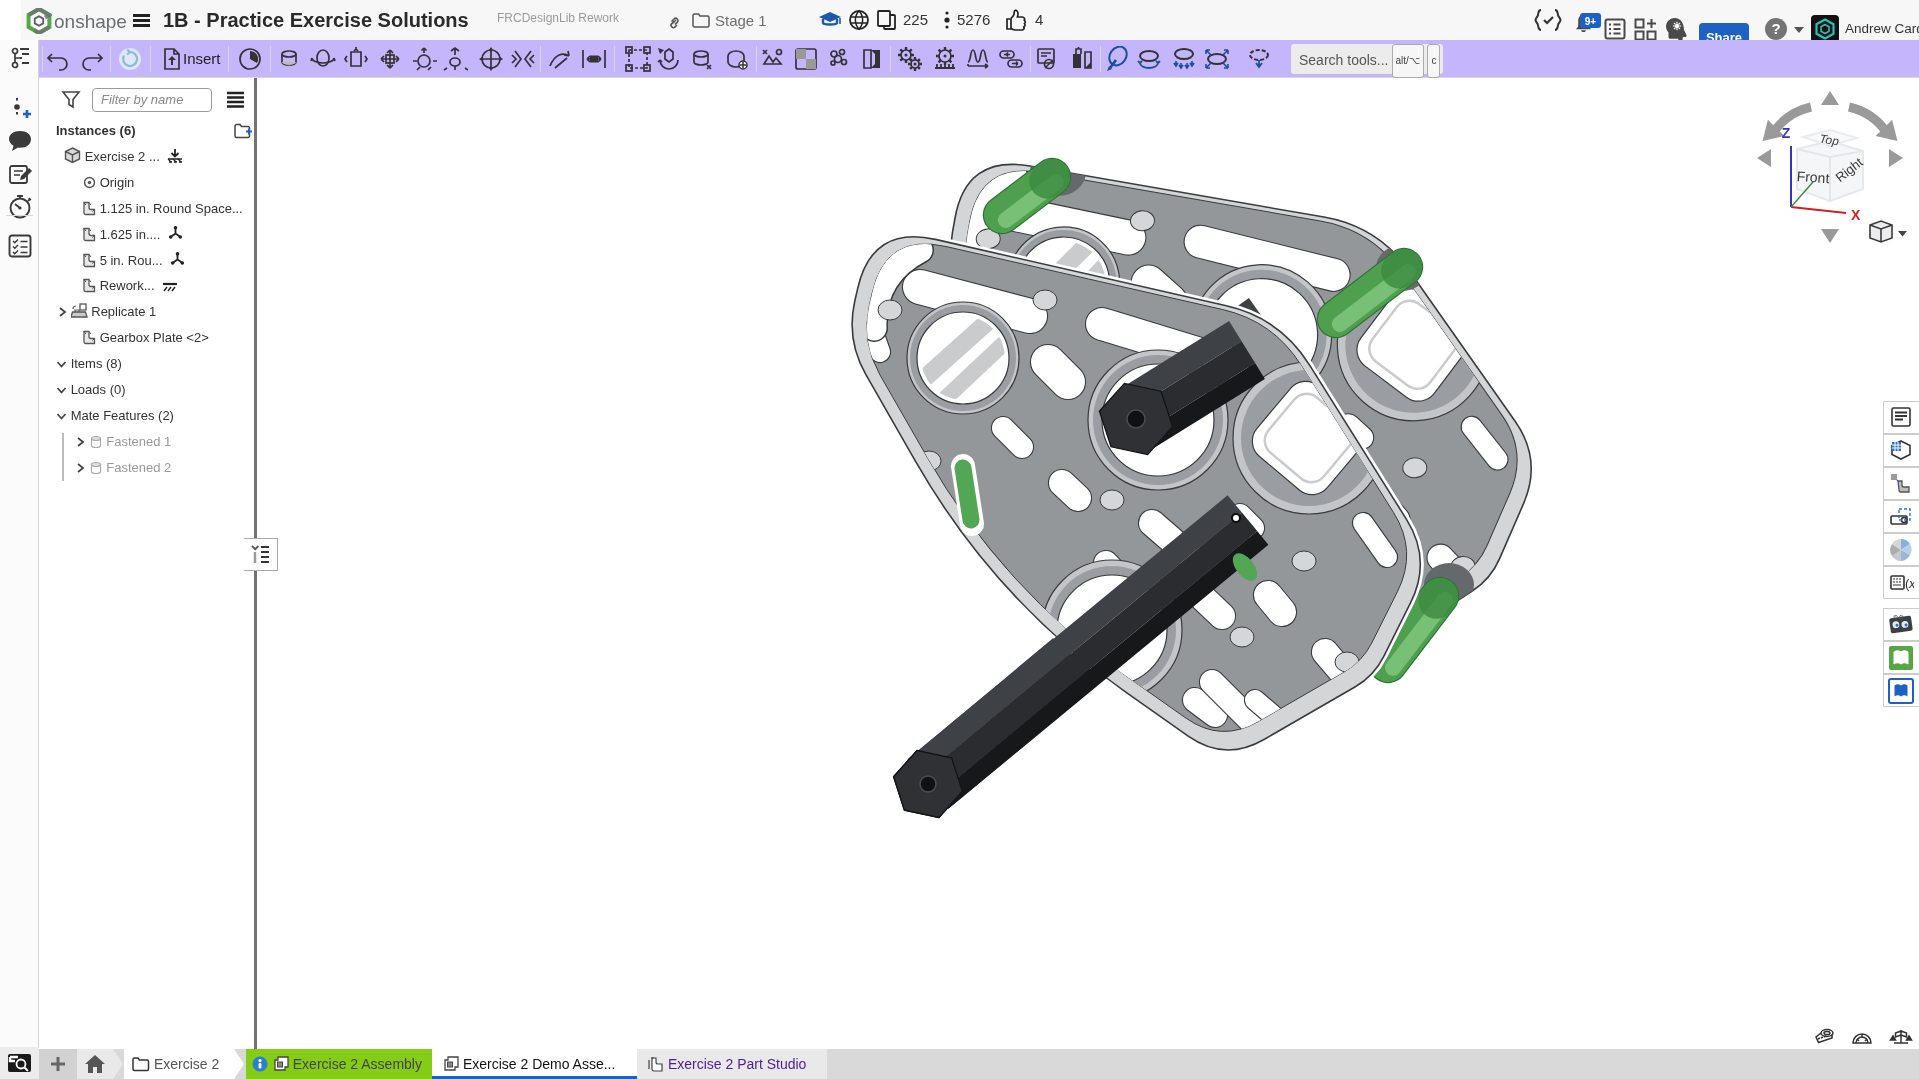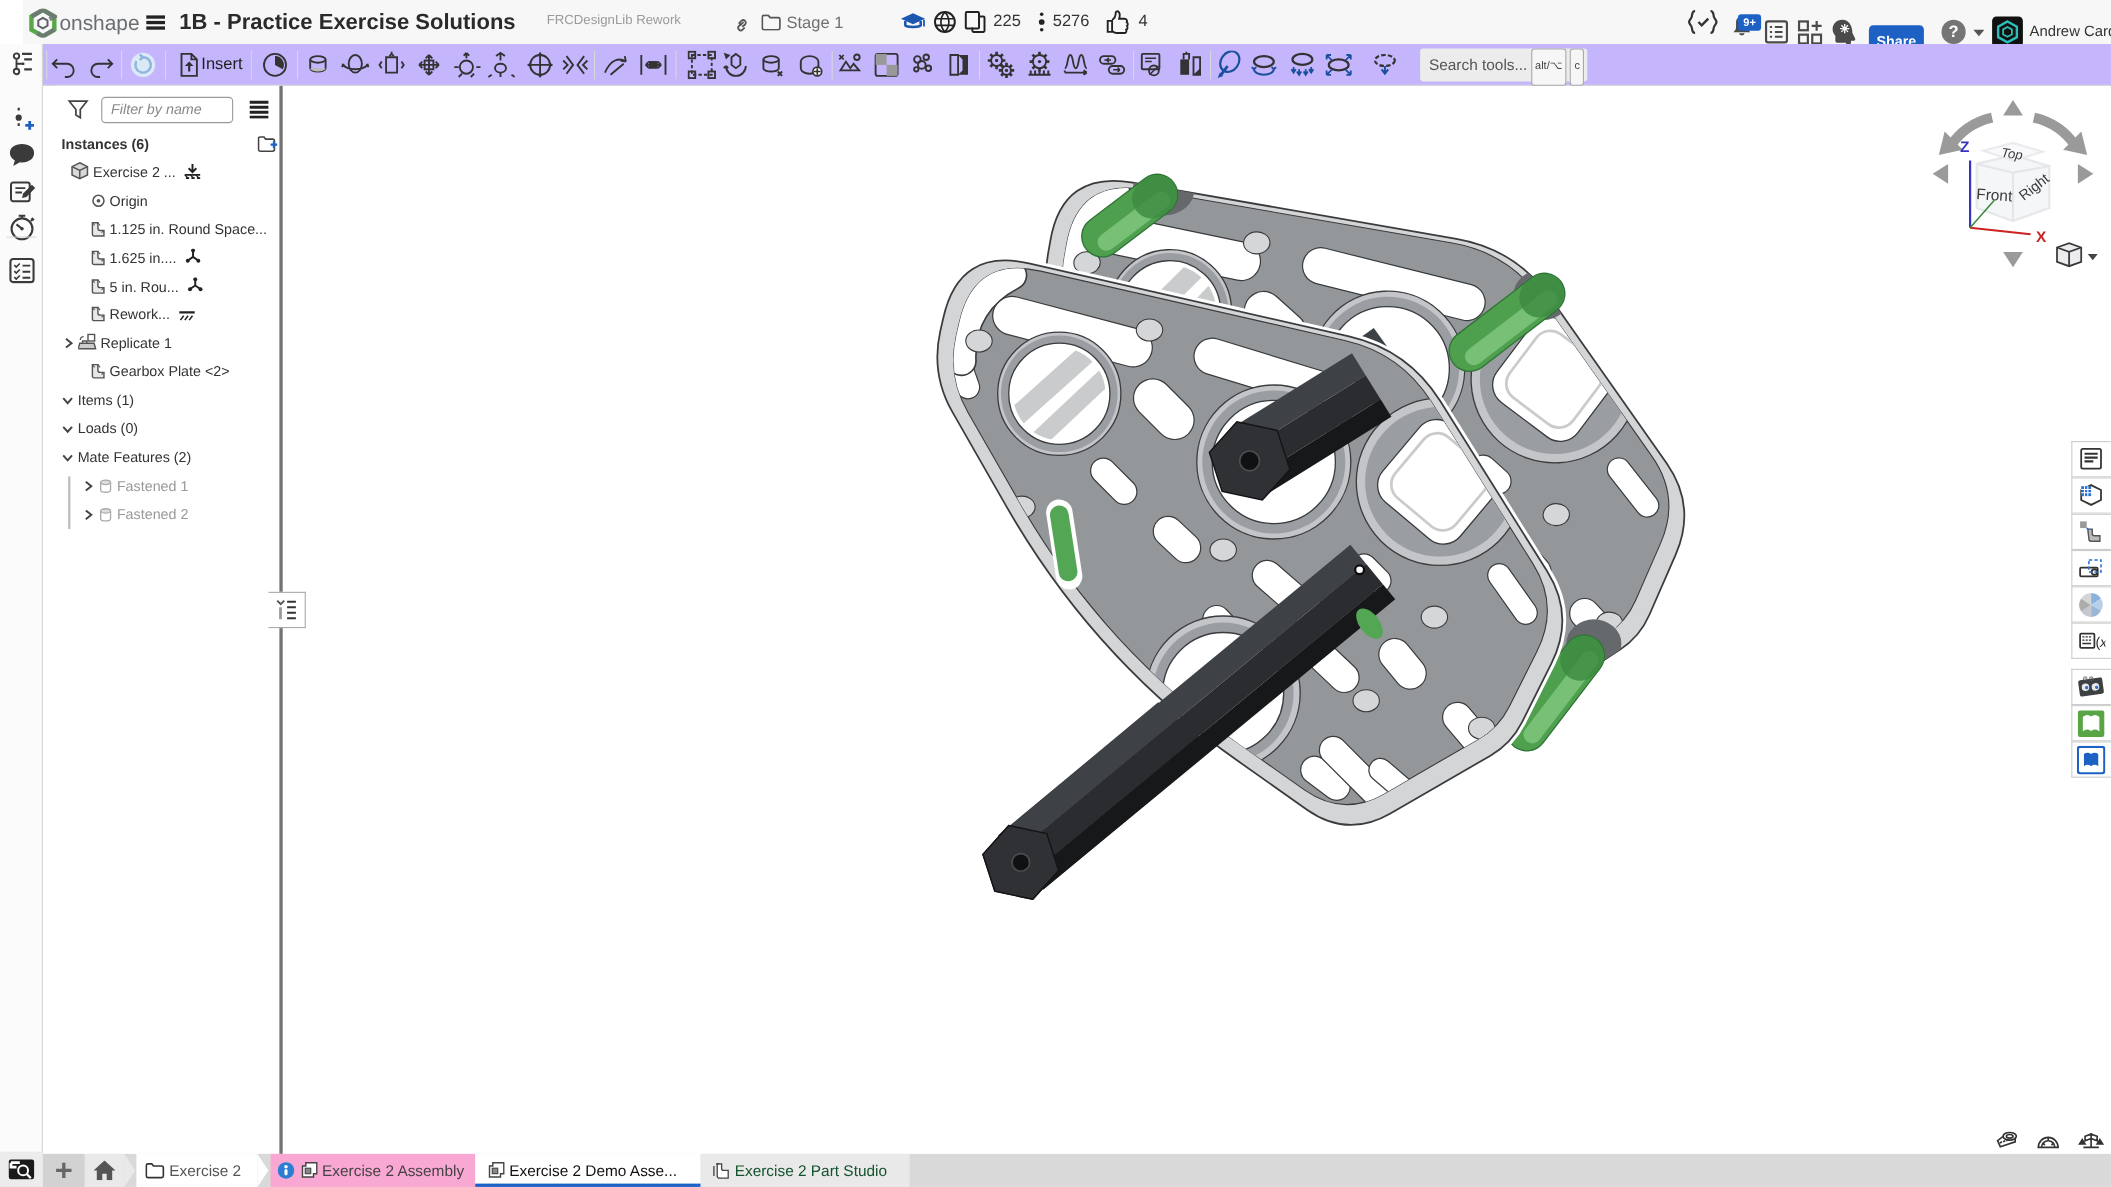--- a/index.html
+++ b/index.html
@@ -549,21 +549,21 @@
             <path d="M2 6 c0 -2 1.5 -3 3 -3" fill="none" stroke="#555" stroke-width="1.2"></path>
             <path d="M1.5 9 h13 l1.5 5 h-16 z" fill="#ccc" stroke="#555" stroke-width="1.3"></path>
             <path d="M4 9 v-2 h4 v2" fill="none" stroke="#555" stroke-width="1.2"></path>
           </svg> <span>Replicate 1</span></div>
         <div class="trow" style="top:247px;padding-left:30px"><svg width="15" height="15" viewBox="0 0 15 15" style="vertical-align:-3px">
             <path d="M3 1.5 h5 v5 a2 2 0 0 0 2 2 h3.5 v5 h-9 a1.5 1.5 0 0 1 -1.5 -1.5 z" fill="#e8e8e8" stroke="#555" stroke-width="1.3"></path>
             <path d="M3 1.5 l2 2.5 M8 1.5 l2 2.5 M13.5 8.5 l-2.2 2" stroke="#555" stroke-width="1"></path>
           </svg> <span>Gearbox Plate &lt;2&gt;</span></div>
         <div class="trow" style="top:273px;padding-left:5px"><svg width="11" height="10" viewBox="0 0 11 10" style="vertical-align:-1px">
             <path d="M1.5 3 L5.5 7.5 L9.5 3" fill="none" stroke="#444" stroke-width="1.8"></path>
-          </svg> <span>Items (1)</span></div>
+          </svg> <span>Items (8)</span></div>
         <div class="trow" style="top:299px;padding-left:5px"><svg width="11" height="10" viewBox="0 0 11 10" style="vertical-align:-1px">
             <path d="M1.5 3 L5.5 7.5 L9.5 3" fill="none" stroke="#444" stroke-width="1.8"></path>
           </svg> <span>Loads (0)</span></div>
         <div class="trow" style="top:325px;padding-left:5px"><svg width="11" height="10" viewBox="0 0 11 10" style="vertical-align:-1px">
             <path d="M1.5 3 L5.5 7.5 L9.5 3" fill="none" stroke="#444" stroke-width="1.8"></path>
           </svg> <span>Mate Features (2)</span></div>
         <div class="trow" style="top:351px;padding-left:24px"><svg width="10" height="10" viewBox="0 0 10 10" style="vertical-align:-1px">
             <path d="M3 1 L8 5 L3 9" fill="none" stroke="#444" stroke-width="1.8"></path>
           </svg> <svg width="14" height="14" viewBox="0 0 14 14" style="vertical-align:-3px">
             <ellipse cx="7" cy="3.5" rx="4.5" ry="2" fill="#ddd" stroke="#aaa" stroke-width="1.2"></ellipse>
@@ -685,36 +685,36 @@
           <path d="M8 1 v14 M1 8 h14" stroke="#666" stroke-width="3"></path>
         </svg></div>
       <div class="abs" style="left:77px;top:0;width:36px;height:30px;background:#e9e9e9"><svg width="20" height="18" viewBox="0 0 20 18" style="margin:6px 0 0 8px">
           <path d="M10 0 L20 9 H17 V18 H12 V12 H8 V18 H3 V9 H0 Z" fill="#555"></path>
         </svg></div>
       <div class="chev" style="left:113px;border-left:10px solid #e9e9e9"></div>
       <div class="tab" style="left:124px;width:110px;background:#fff;padding-left:8px;"><svg width="18" height="15" viewBox="0 0 18 15" style="vertical-align:-3px">
           <path d="M1 2.5 A1.5 1.5 0 0 1 2.5 1 H6 L7.5 3 H15 a1.5 1.5 0 0 1 1.5 1.5 V12 a1.5 1.5 0 0 1 -1.5 1.5 H2.5 A1.5 1.5 0 0 1 1 12 Z" fill="none" stroke="#333" stroke-width="1.5"></path>
         </svg> <span style="color:#555">Exercise 2</span></div>
       <div class="chev" style="left:234px;border-left:10px solid #fff"></div>
-      <div class="tab" style="left:246px;width:186px;background:#f9a8d4;padding-left:6px;"><svg width="16" height="16" viewBox="0 0 16 16" style="vertical-align:-3px">
+      <div class="tab" style="left:246px;width:186px;background:#84cc16;padding-left:6px;"><svg width="16" height="16" viewBox="0 0 16 16" style="vertical-align:-3px">
           <circle cx="8" cy="8" r="7.5" fill="#2a7fd4"></circle>
           <circle cx="8" cy="4.6" r="1.6" fill="#fff"></circle>
           <rect x="6.6" y="7" width="2.8" height="5.5" rx="1.2" fill="#fff"></rect>
         </svg> <svg width="17" height="17" viewBox="0 0 17 17" style="vertical-align:-4px">
           <path d="M6 1 H16 V11 H13 V14 H3 V4 H6 Z" fill="#fff" stroke="#444" stroke-width="1.3"></path>
           <rect x="5.5" y="6" width="5" height="5" fill="#888" stroke="#444"></rect>
         </svg> <span style="color:#444">Exercise 2 Assembly</span></div>
       <div class="tab" style="left:432px;width:205px;background:#fff;border-bottom:3px solid #1d61c4;padding-left:10px;"><svg width="17" height="17" viewBox="0 0 17 17" style="vertical-align:-4px">
           <path d="M6 1 H16 V11 H13 V14 H3 V4 H6 Z" fill="#fff" stroke="#444" stroke-width="1.3"></path>
           <rect x="5.5" y="6" width="5" height="5" fill="#888" stroke="#444"></rect>
         </svg> <span style="color:#111">Exercise 2 Demo Asse...</span></div>
       <div class="tab" style="left:637px;width:190px;background:#e9e9e9;padding-left:10px;"><svg width="17" height="17" viewBox="0 0 17 17" style="vertical-align:-4px">
           <path d="M5 2 h4 v4 a2 2 0 0 0 2 2 h4 v7 h-8 a2 2 0 0 1 -2 -2 z" fill="#fff" stroke="#444" stroke-width="1.2"></path>
           <path d="M2 4 v9 M4 2 h3" fill="none" stroke="#444" stroke-width="1.2"></path>
-        </svg> <span style="color:#14532d">Exercise 2 Part Studio</span></div>
+        </svg> <span style="color:#4c1d95">Exercise 2 Part Studio</span></div>
     </div>
   <div id="blsearch">
       <div class="box"><svg width="23" height="18" viewBox="0 0 23 18">
           <path d="M2 3 h8 M2 3 v4 h5" stroke="#fff" stroke-width="2.5" fill="none"></path>
           <circle cx="13" cy="10" r="4.5" fill="none" stroke="#fff" stroke-width="1.8"></circle>
           <path d="M16.5 13.5 L20 17" stroke="#fff" stroke-width="2"></path>
         </svg></div>
     </div>
 
 </div>

